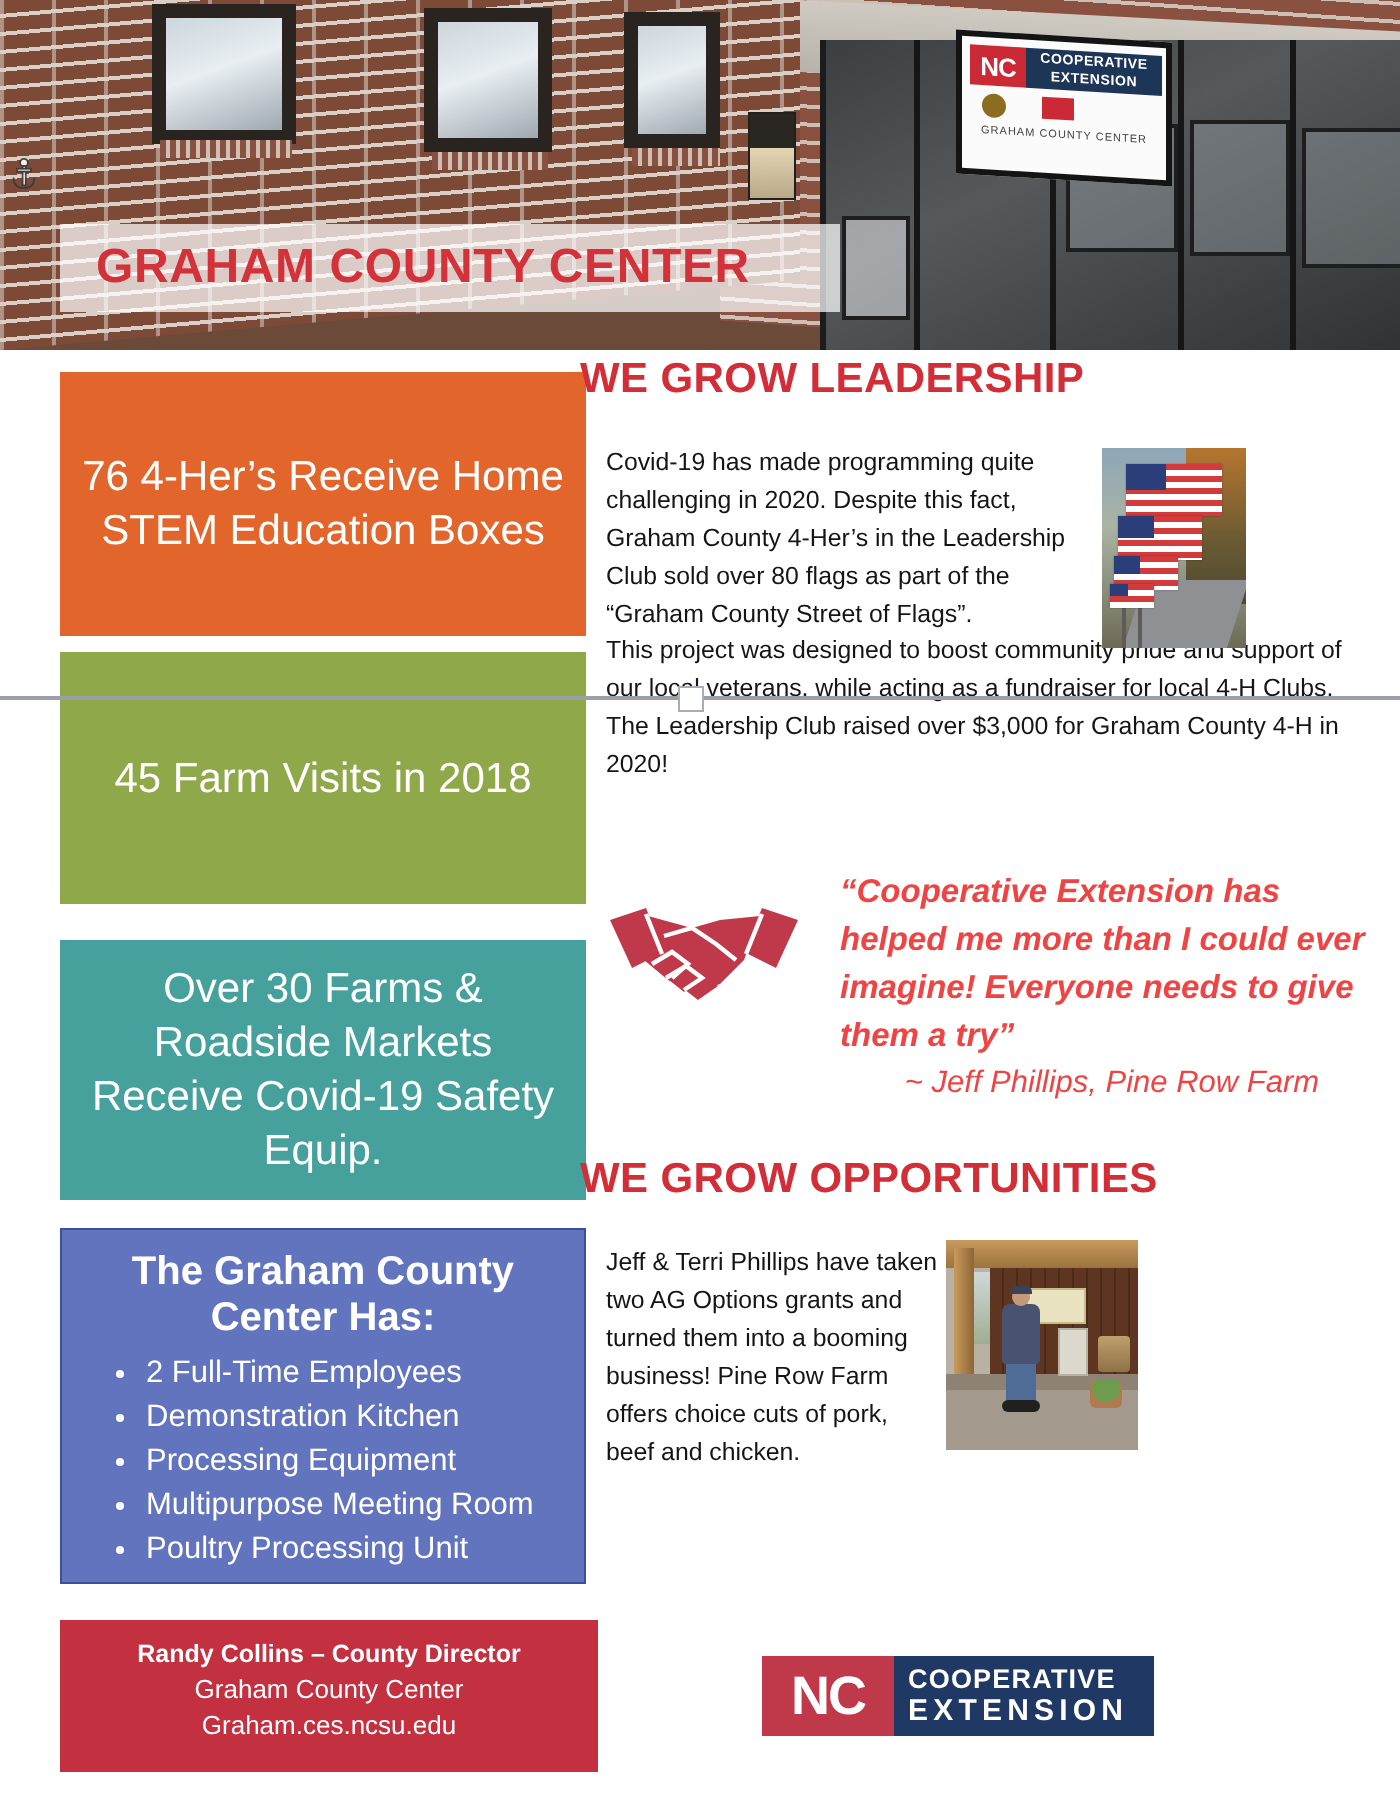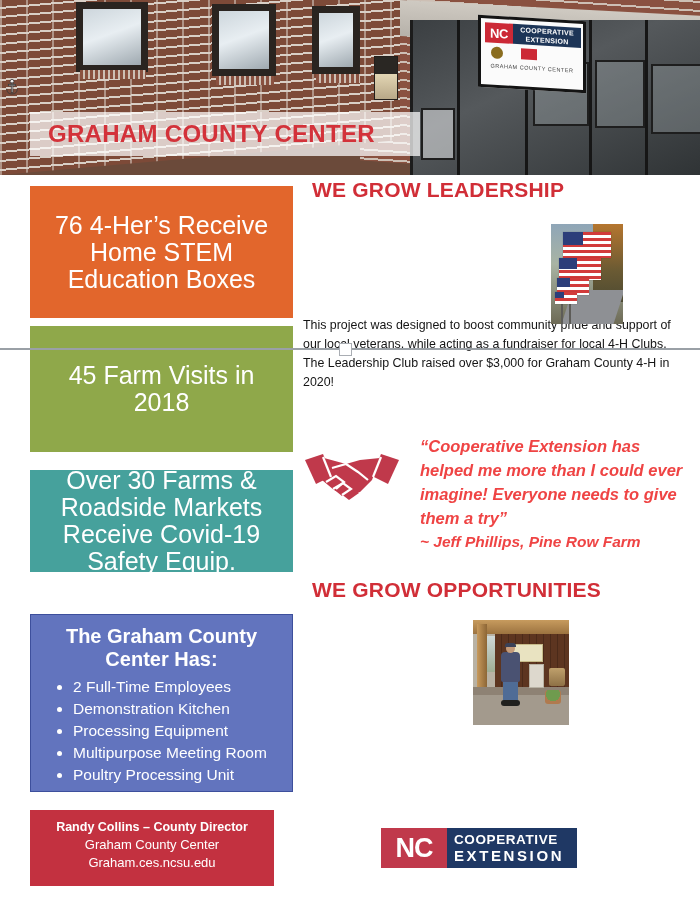--- a/index.html
+++ b/index.html
@@ -165,30 +165,30 @@
   }
 
   
   .stat-box {
     position: absolute;
     left: 30px;
     width: 263px;
     box-sizing: border-box;
     color: #ffffff;
     text-align: center;
-    font-size: 25px;
+    font-size: 21px;
     line-height: 27px;
     display: flex;
     align-items: center;
     justify-content: center;
     padding: 6px 10px;
   }
   #box-stem   { top: 186px; height: 132px; background: #E2662C; }
   #box-visits { top: 326px; height: 126px; background: #8FA84A; }
-  #box-covid  { top: 470px; height: 102px; background: #46A19C; }
+  #box-covid  { top: 470px; height: 130px; background: #46A19C; }
 
   .facility-box {
     position: absolute;
     left: 30px; top: 614px;
     width: 263px; height: 178px;
     background: #6274BE;
     border: 1px solid #3d4f9c;
     box-sizing: border-box;
     color: #ffffff;
     padding: 10px 8px 8px 8px;
@@ -203,41 +203,41 @@
     margin: 0;
     padding-left: 34px;
     font-size: 15.5px;
     line-height: 22px;
   }
   .facility-list li { margin: 0; }
 
   .contact-box {
     position: absolute;
     left: 30px; top: 810px;
-    width: 244px; height: 76px;
+    width: 269px; height: 76px;
     background: #C33140;
     box-sizing: border-box;
     color: #ffffff;
     text-align: center;
     padding-top: 8px;
     font-size: 13px;
     line-height: 18px;
   }
   .contact-name { font-weight: bold; font-size: 12.5px; }
   .phone-line { position: relative; display: inline-block; margin-top: 33px; }
   .squiggle {
     position: absolute;
     left: 42px; bottom: 0px;
     width: 16px; height: 4px;
   }
 
   
   .section-head {
     position: absolute;
-    left: 312px;
+    left: 290px;
     color: #D12E37;
     font-weight: bold;
     font-size: 21px;
     letter-spacing: 0.2px;
     white-space: nowrap;
   }
   #head-leadership { top: 178px; }
   #head-opportunities { top: 578px; }
 
   .body-text {
@@ -416,23 +416,23 @@
     position: absolute;
     left: 420px; top: 434px;
     width: 272px;
     color: #ef4444;
     font-style: italic;
     font-weight: bold;
     font-size: 16.5px;
     line-height: 24px;
   }
   .quote-attrib {
-    font-weight: bold;
+    font-weight: normal;
     font-size: 15.5px;
-    text-align: left;
+    text-align: center;
     display: block;
   }
 
   
   .footer-logo {
     position: absolute;
     left: 381px; top: 828px;
     width: 196px; height: 40px;
     display: flex;
   }
@@ -568,20 +568,21 @@
     <div>Graham.ces.ncsu.edu</div>
     <div class="phone-line">
       <span>Phone:  (828) 479-7979</span>
       <svg class="squiggle" viewBox="0 0 16 4" preserveAspectRatio="none">
         <path d="M0 3 L2 1 L4 3 L6 1 L8 3 L10 1 L12 3 L14 1 L16 3" stroke="#3b6fd4" stroke-width="1" fill="none"></path>
       </svg>
     </div>
   </div>
 
   <div class="section-head" id="head-leadership">WE GROW LEADERSHIP</div>
+  <div class="body-text" id="lead-para-1">Covid-19 has made programming quite challenging in 2020.  Despite this fact, Graham County 4-Her’s in the Leadership Club sold over 80 flags as part of the “Graham County Street of Flags”.</div>
   <div class="body-text" id="lead-para-2">This project was designed to boost community pride and support of our local veterans, while acting as a fundraiser for local 4-H Clubs.  The Leadership Club raised over $3,000 for Graham County 4-H in 2020!</div>
 
   <div class="photo-flags">
     <div class="trees"></div>
     <div class="road"></div>
     <div class="pole" style="left:18px;top:44px;height:56px;"></div>
     <div class="pole" style="left:10px;top:62px;height:38px;"></div>
     <div class="flag" style="left:12px;top:8px;width:48px;height:26px;"></div>
     <div class="flag" style="left:8px;top:34px;width:42px;height:22px;"></div>
     <div class="flag" style="left:6px;top:54px;width:32px;height:17px;"></div>
@@ -608,20 +609,21 @@
       <path d="M31 43 L41 37 L49 43 L40 49"></path>
     </g>
   </svg>
 
   <div class="quote-block">
     <span>“Cooperative Extension has helped me more than I could ever imagine!  Everyone needs to give them a try”</span>
     <span class="quote-attrib">~ Jeff Phillips, Pine Row Farm</span>
   </div>
 
   <div class="section-head" id="head-opportunities">WE GROW OPPORTUNITIES</div>
+  <div class="body-text" id="opp-para-1">Jeff &amp; Terri Phillips have taken two AG Options grants and turned them into a booming business!  Pine Row Farm offers choice cuts of pork, beef and chicken.</div>
 
   <div class="photo-farmer">
     <div class="barn-sky"></div>
     <div class="barn-wall"></div>
     <div class="poster"></div>
     <div class="barn-roof"></div>
     <div class="barn-post"></div>
     <div class="deck"></div>
     <div class="gravel"></div>
     <div class="chair"></div>

